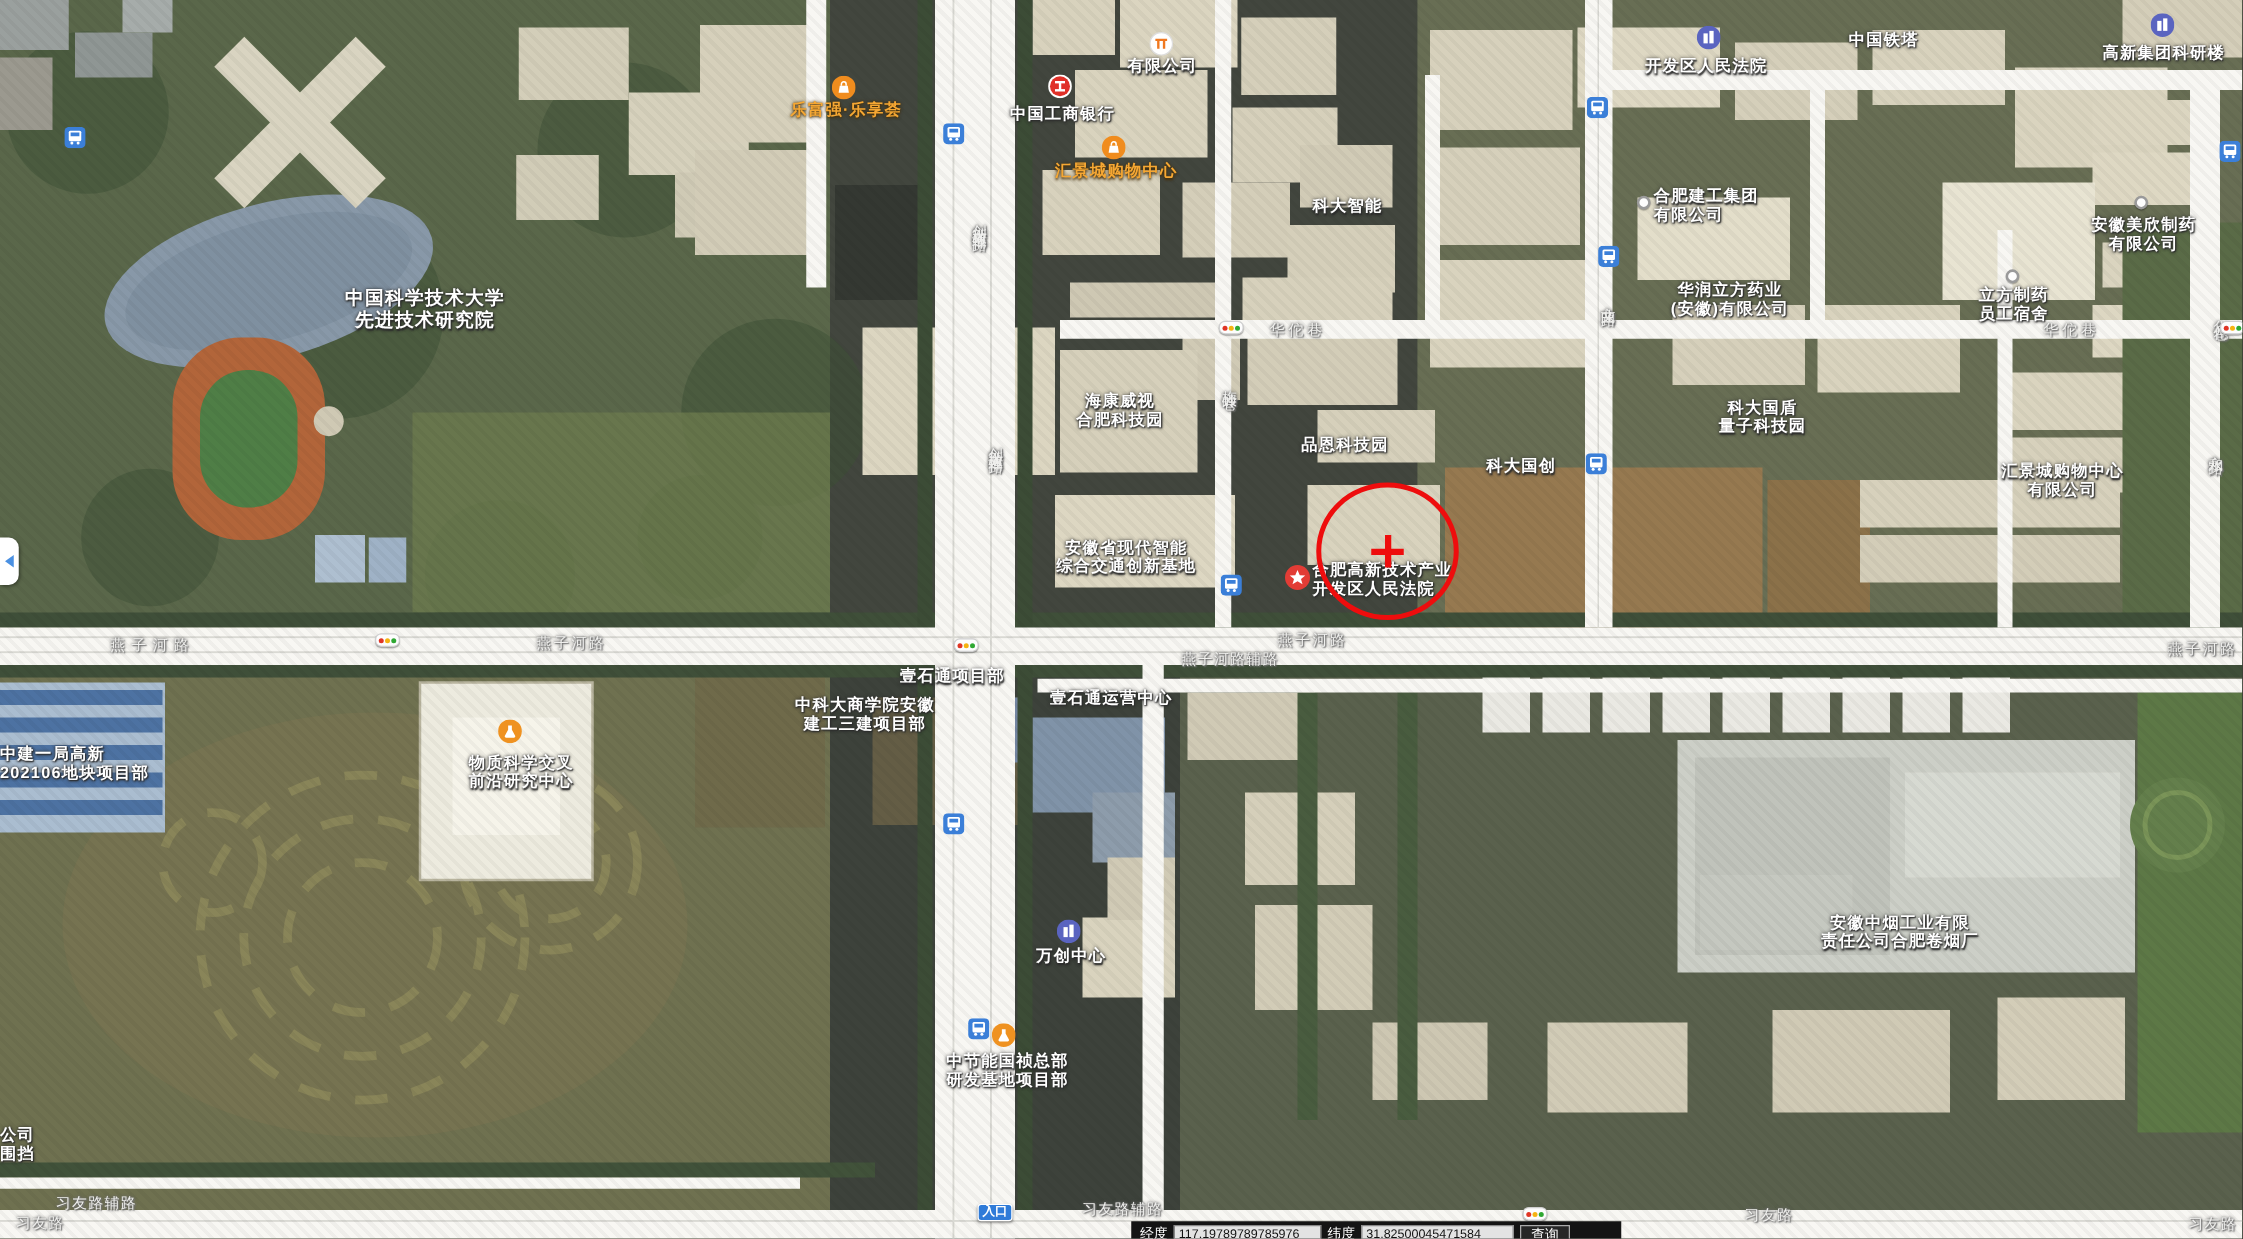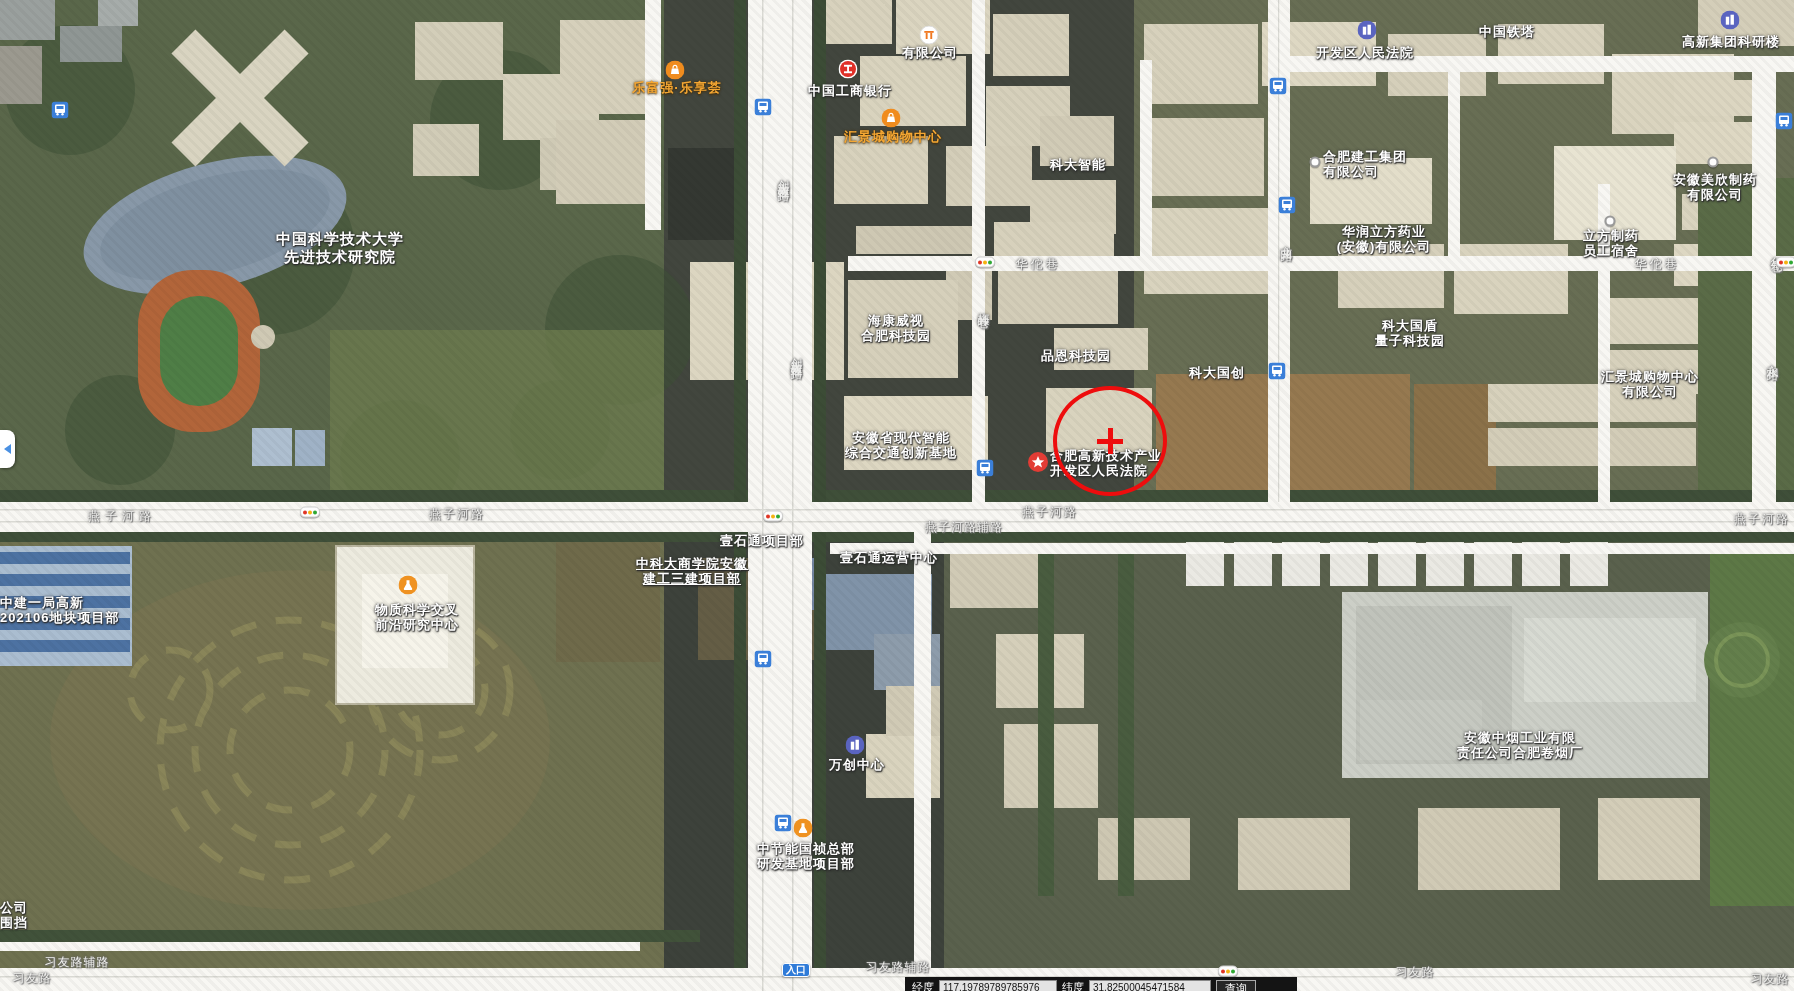--- a/index.html
+++ b/index.html
@@ -313,21 +313,21 @@
       <div class="poi-label left " style="left: 1050px; top: 448px;">
         <div>合肥高新技术产业</div>
         <div>开发区人民法院</div>
       </div>
       <div class="poi-label center " style="left: 762px; top: 533px;">
         <div>壹石通项目部</div>
       </div>
       <div class="poi-label center " style="left: 889px; top: 550px;">
         <div>壹石通运营中心</div>
       </div>
-      <div class="poi-label center " style="left: 692px; top: 556px; text-decoration: underline;">
+      <div class="poi-label center " style="left: 692px; top: 556px;">
         <div>中科大商学院安徽</div>
         <div>建工三建项目部</div>
       </div>
       <div class="poi-label center " style="left: 417px; top: 602px;">
         <div>物质科学交叉</div>
         <div>前沿研究中心</div>
       </div>
       <div class="poi-label left " style="left: 0px; top: 595px;">
         <div>中建一局高新</div>
         <div>202106地块项目部</div>
@@ -347,21 +347,21 @@
         <div>公司</div>
         <div>围挡</div>
       </div>
       <div class="poi-label center pill" style="left: 796px; top: 963px;">
         <div>入口</div>
       </div>
       <div class="road-label" style="left: 122px; top: 510px; letter-spacing: 5px;">燕子河路</div>
       <div class="road-label" style="left: 457px; top: 508px; letter-spacing: 2px;">燕子河路</div>
       <div class="road-label" style="left: 1050px; top: 506px; letter-spacing: 2px;">燕子河路</div>
       <div class="road-label" style="left: 1762px; top: 513px; letter-spacing: 2px;">燕子河路</div>
-      <div class="road-label" style="left: 964px; top: 521px; letter-spacing: 1px;">燕子河路辅路</div>
+      <div class="road-label" style="left: 984px; top: 521px; letter-spacing: 1px;">燕子河路辅路</div>
       <div class="road-label" style="left: 77px; top: 956px; letter-spacing: 1px;">习友路辅路</div>
       <div class="road-label" style="left: 32px; top: 972px; letter-spacing: 1px;">习友路</div>
       <div class="road-label" style="left: 898px; top: 961px; letter-spacing: 1px;">习友路辅路</div>
       <div class="road-label" style="left: 1415px; top: 966px; letter-spacing: 1px;">习友路</div>
       <div class="road-label" style="left: 1770px; top: 973px; letter-spacing: 1px;">习友路</div>
       <div class="road-label" style="left: 1038px; top: 258px; letter-spacing: 3px;">华佗巷</div>
       <div class="road-label" style="left: 1657px; top: 258px; letter-spacing: 3px;">华佗巷</div>
       <div class="road-label v" style="left: 983px; top: 303px;">梅岭巷</div>
       <div class="road-label v" style="left: 1286px; top: 236px;">文曲路</div>
       <div class="road-label v" style="left: 1772px; top: 355px;">永和路</div>

